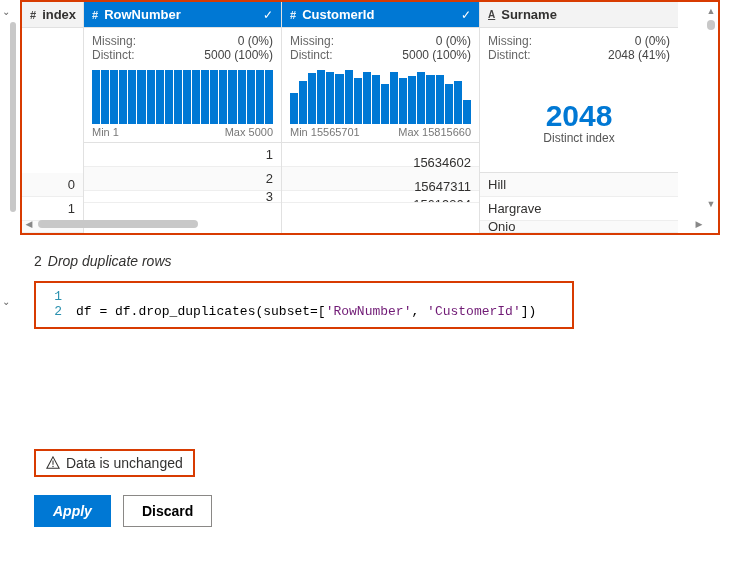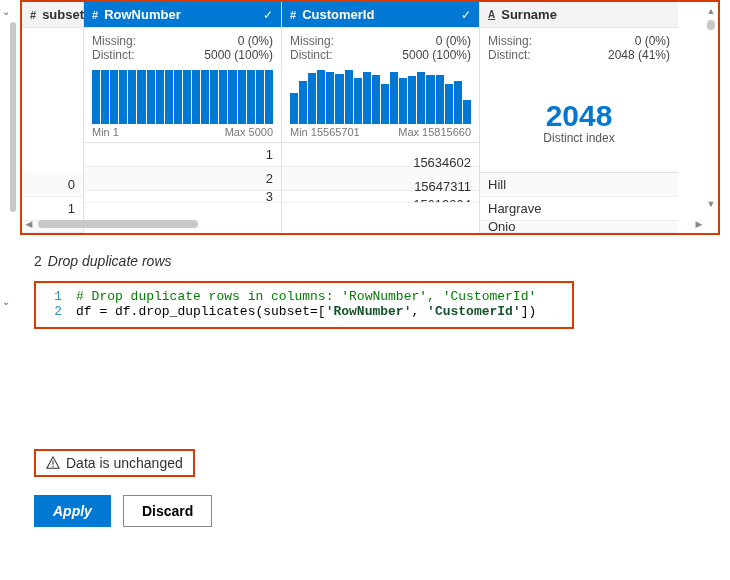--- a/index.html
+++ b/index.html
@@ -184,21 +184,21 @@
       font-family: Consolas, 'Courier New', monospace;
       font-size: 13px;
       background: #fff;
       width: 540px;
     }
     .code-box .line { display: flex; }
     .code-box .ln {
       width: 20px; text-align: right; color: #2b91af; margin-right: 14px;
     }
     .code-green { color: #008000; }
-    .code-red { color: #14532d; font-weight: bold; }
+    .code-red { color: #701a75; }
     .code-black { color: #000; }
 
     .status {
       margin-top: 120px;
       display: inline-flex;
       align-items: center;
       border: 2px solid #d83b01;
       padding: 4px 10px;
       gap: 6px;
       font-size: 14px;
@@ -231,21 +231,21 @@
 
 <div class="main">
 
   <div class="preview">
     <div class="preview-inner">
       <div class="cols">
 
         <div class="col idx">
           <div class="col-head">
             <span class="icon">#</span>
-            <span class="label">subset</span>
+            <span class="label">index</span>
           </div>
           <div style="flex:1"></div>
           <div class="minmax" style="visibility:hidden">
               <span>.</span>
               <span>.</span>
             </div>
           <div class="drow">
               <div class="cell idx">0</div>
             </div>
           <div class="drow">
@@ -407,21 +407,20 @@
   </div>
 
   <div class="step">
     <div class="step-title">
       <span class="n">2</span><span class="t">Drop duplicate rows</span>
     </div>
 
     <div class="code-box">
       <div class="line">
         <span class="ln">1</span>
-        <span class="code-green"># Drop duplicate rows in columns: 'RowNumber', 'CustomerId'</span>
       </div>
       <div class="line">
         <span class="ln">2</span>
         <span><span class="code-black">df = df.drop_duplicates(subset=[</span><span class="code-red">'RowNumber'</span><span class="code-black">, </span><span class="code-red">'CustomerId'</span><span class="code-black">])</span></span>
       </div>
     </div>
 
     <div class="status">
       <svg viewBox="0 0 16 16">
         <path d="M8 1 L15 14 L1 14 Z" fill="none" stroke="#323130" stroke-width="1.2"></path>

